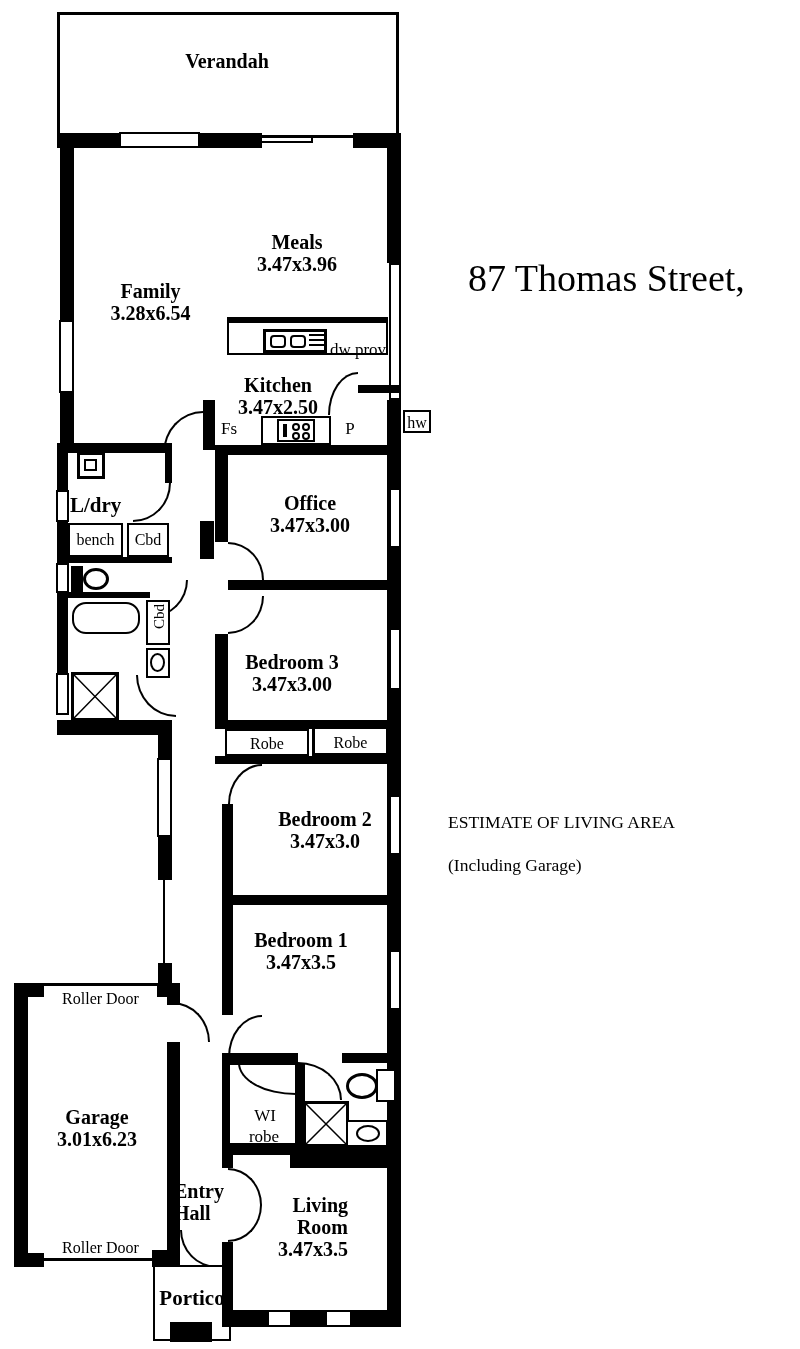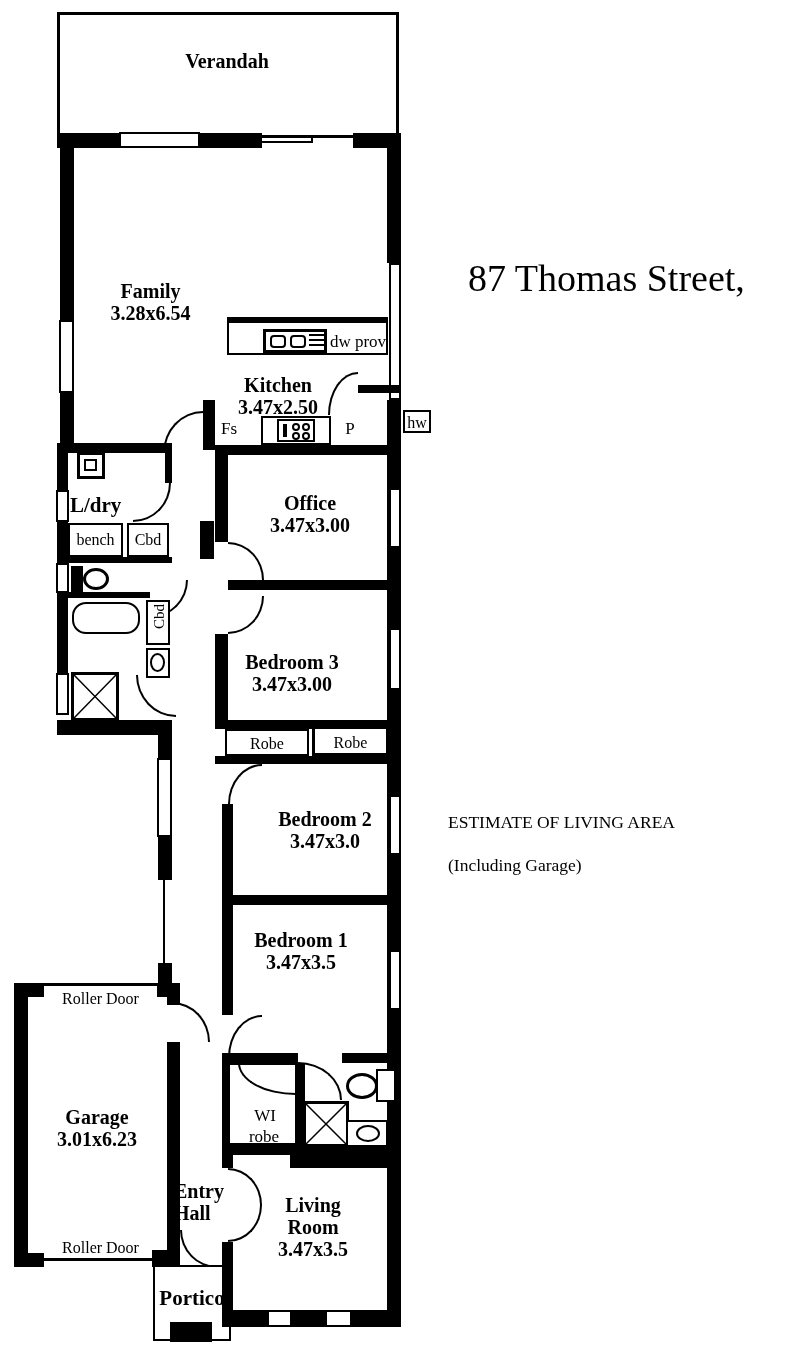--- a/index.html
+++ b/index.html
@@ -51,28 +51,32 @@
   <div class="win" style="left:389px;top:950px;width:12px;height:60px"></div>
 
   <i class="w" style="left:60px;top:133px;width:14px;height:187px"></i>
   <div class="win" style="left:59px;top:320px;width:15px;height:73px"></div>
   <i class="w" style="left:60px;top:393px;width:14px;height:59px"></i>
 
   <div class="lbl" style="left:78px;top:280px;width:145px">
     <div>Family</div>
     <div>3.28x6.54</div>
   </div>
+  <div class="lbl" style="left:227px;top:231px;width:140px">
+    <div>Meals</div>
+    <div>3.47x3.96</div>
+  </div>
 
   <div class="box" style="left:227px;top:317px;width:161px;height:38px;border-top-width:6px"></div>
   <div class="box" style="left:263px;top:329px;width:64px;height:24px;border-width:3px">
     <div class="box" style="left:4px;top:3px;width:16px;height:13px;border-radius:4px"></div>
     <div class="box" style="left:24px;top:3px;width:16px;height:13px;border-radius:4px"></div>
     <div class="lines" style="left:43px;top:2px;width:15px;height:15px"></div>
   </div>
-  <div class="sm" style="left:328px;top:332px;width:60px">dw prov</div>
+  <div class="sm" style="left:328px;top:340px;width:60px">dw prov</div>
 
   <div class="lbl" style="left:208px;top:374px;width:140px">
     <div>Kitchen</div>
     <div>3.47x2.50</div>
   </div>
 
   <i class="w" style="left:358px;top:385px;width:43px;height:8px"></i>
   <div class="arc tl" style="left:328px;top:372px;width:30px;height:43px"></div>
   <div class="sm" style="left:336px;top:419px;width:28px">P</div>
   <div class="sm" style="left:215px;top:419px;width:28px">Fs</div>
@@ -238,21 +242,21 @@
   <i class="w" style="left:170px;top:1322px;width:42px;height:20px"></i>
   <div class="lbl" style="left:148px;top:1287px;width:88px;font-size:21px">
     <div>Portico</div>
   </div>
 
   <i class="w" style="left:290px;top:1155px;width:111px;height:13px"></i>
   <i class="w" style="left:222px;top:1155px;width:11px;height:13px"></i>
   <div class="arc tr" style="left:228px;top:1168px;width:34px;height:37px"></div>
   <div class="arc br" style="left:228px;top:1205px;width:34px;height:37px"></div>
   <i class="w" style="left:222px;top:1242px;width:11px;height:68px"></i>
-  <div class="lbl" style="left:278px;top:1194px;text-align:center">
+  <div class="lbl" style="left:278px;top:1194px;text-align:right">
     <div>Living</div>
     <div>Room</div>
     <div>3.47x3.5</div>
   </div>
   <i class="w" style="left:222px;top:1310px;width:179px;height:17px"></i>
   <div class="win" style="left:267px;top:1310px;width:25px;height:17px"></div>
   <div class="win" style="left:325px;top:1310px;width:27px;height:17px"></div>
 
   <div class="title">
     <div>87 Thomas Street,</div>

